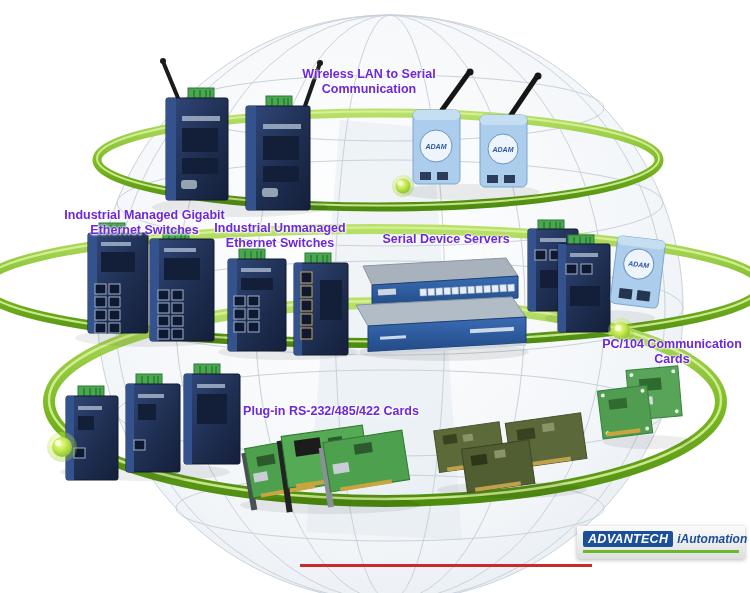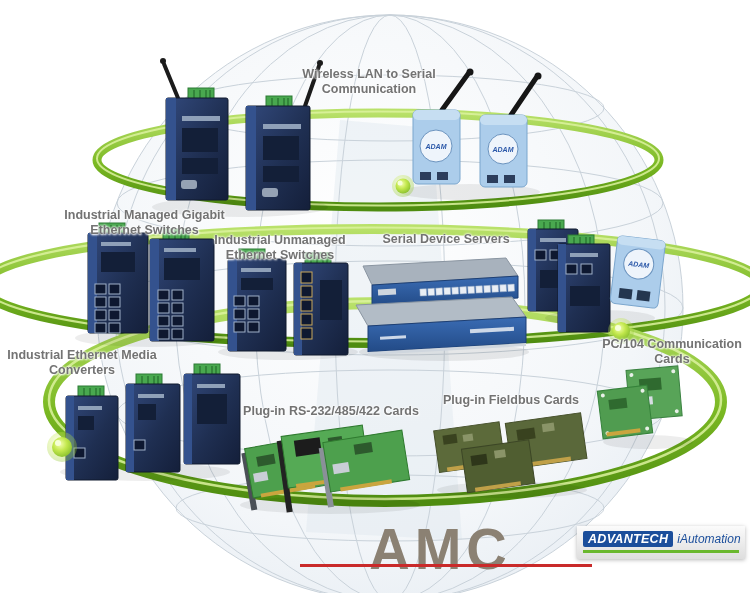--- a/index.html
+++ b/index.html
@@ -1,33 +1,33 @@
 <!DOCTYPE html>
 <html><head>
 <meta charset="utf-8">
 <style>
   html,body{margin:0;padding:0;background:#fff;}
   .stage{position:relative;width:750px;height:593px;background:#ffffff;overflow:hidden;
          font-family:"Liberation Sans",sans-serif;}
   .scene-svg{position:absolute;left:0;top:0;}
-  .lbl{position:absolute;font-weight:bold;font-size:12.5px;line-height:1.22;color:#737373;
+  .lbl{position:absolute;font-weight:bold;font-size:12.5px;line-height:1.22;color:#6d28d9;
        text-align:center;text-shadow:0 0 3px #fff,0 0 2px #fff,1px 1px 2px #fff;z-index:4;}
   
   .watermark{position:absolute;left:338px;top:520px;width:205px;height:64px;z-index:5;text-align:center;}
   .watermark .letters{font-weight:bold;font-size:56px;line-height:1.05;letter-spacing:5px;
        color:#8b8173;transform:scaleY(1.04);display:inline-block;}
   .red-line{position:absolute;left:300px;top:564px;width:292px;height:2.5px;background:#c92a2a;z-index:6;}
   
   .partner{position:absolute;left:577px;top:526px;width:168px;z-index:6;
        background:linear-gradient(#fbfbfb,#dedede);box-shadow:0 1px 4px rgba(0,0,0,.28);
        padding:5px 6px 4px 6px;box-sizing:border-box;}
   .partner-row{display:flex;align-items:center;justify-content:flex-start;}
   .brand-badge{background:#1b4e9b;color:#fff;font-weight:bold;font-style:italic;
        font-size:12.5px;letter-spacing:.3px;padding:1px 5px;border-radius:2px;}
-  .iauto{color:#1b4e9b;font-weight:normal;font-style:italic;font-size:12px;margin-left:4px;}
+  .iauto{color:#1b4e9b;font-weight:bold;font-style:italic;font-size:12px;margin-left:4px;}
   .green-rule{height:2.5px;background:#6ab82e;margin:3px 0 2px 0;}
   .premier{color:#2a5aa0;font-size:17px;text-align:center;letter-spacing:.4px;}
 </style>
 </head>
 <body>
 
 <div class="stage">
 
   <svg class="scene-svg" width="750" height="593" viewBox="0 0 750 593">
     <defs>
@@ -339,30 +339,25 @@
       <circle cx="403" cy="186" r="7.5" fill="url(#ballGrad)"></circle>
       <circle cx="400" cy="183" r="2.5" fill="#f6ffd8"></circle>
       <circle cx="621" cy="331" r="13" fill="url(#ballGrad)" opacity="0.35"></circle>
       <circle cx="621" cy="331" r="9" fill="url(#ballGrad)"></circle>
       <circle cx="618" cy="328" r="3" fill="#f6ffd8"></circle>
     </g>
   </svg>
 
   <div class="lbl" style="left:269px;top:67px;width:200px;">Wireless LAN to Serial Communication</div>
   <div class="lbl" style="left:52px;top:197px;width:185px;margin-top:11px;">Industrial Managed Gigabit Ethernet Switches</div>
-  <div class="lbl" style="left:195px;top:233px;width:170px;">Industrial Unmanaged Ethernet Switches</div>
+  <div class="lbl" style="left:195px;top:221px;width:170px;">Industrial Unmanaged Ethernet Switches</div>
   <div class="lbl" style="left:346px;top:232px;width:200px;">Serial Device Servers</div>
-  <div class="lbl" style="left:2px;top:348px;width:160px;">Industrial Ethernet Media Converters</div>
   <div class="lbl" style="left:221px;top:404px;width:220px;">Plug-in RS-232/485/422 Cards</div>
-  <div class="lbl" style="left:411px;top:393px;width:200px;">Plug-in Fieldbus Cards</div>
   <div class="lbl" style="left:597px;top:337px;width:150px;">PC/104 Communication Cards</div>
 
-  <div class="watermark">
-    <span class="letters">AMC</span>
-  </div>
   <div class="red-line"></div>
 
   <div class="partner">
     <div class="partner-row">
       <span class="brand-badge">ADVANTECH</span>
       <span class="iauto">iAutomation</span>
     </div>
     <div class="green-rule"></div>
   </div>
 

